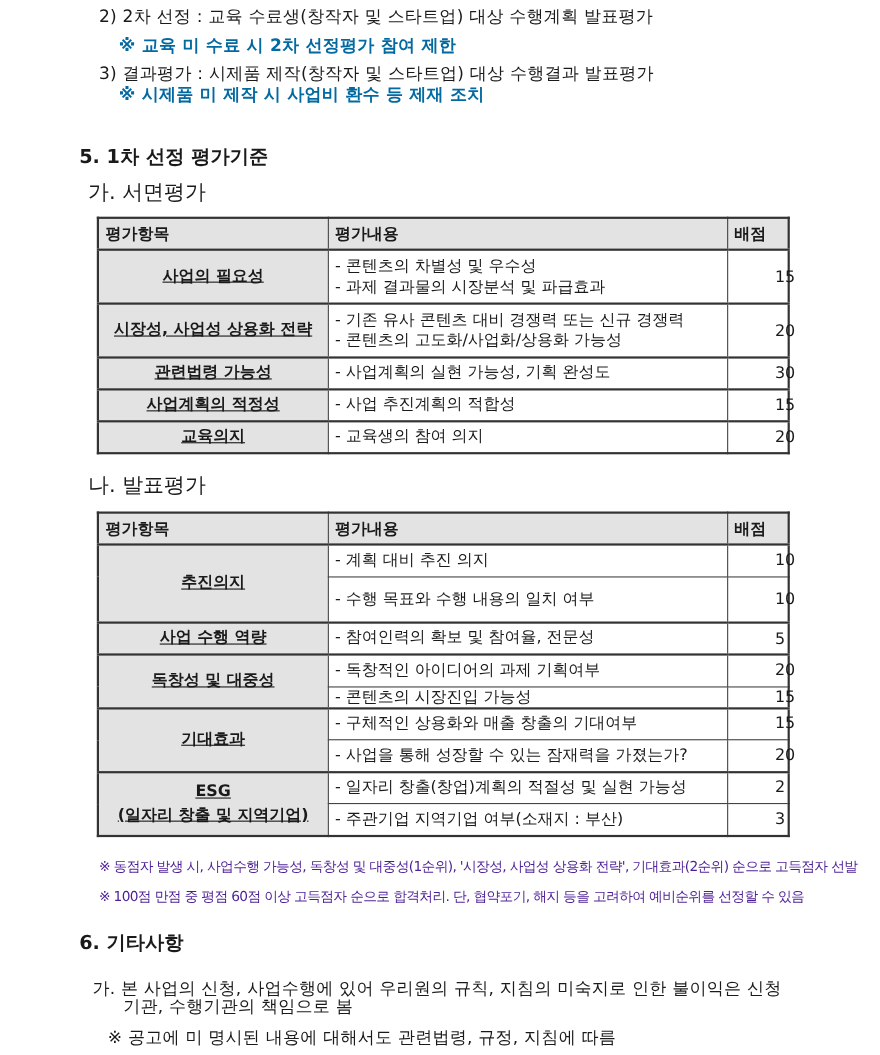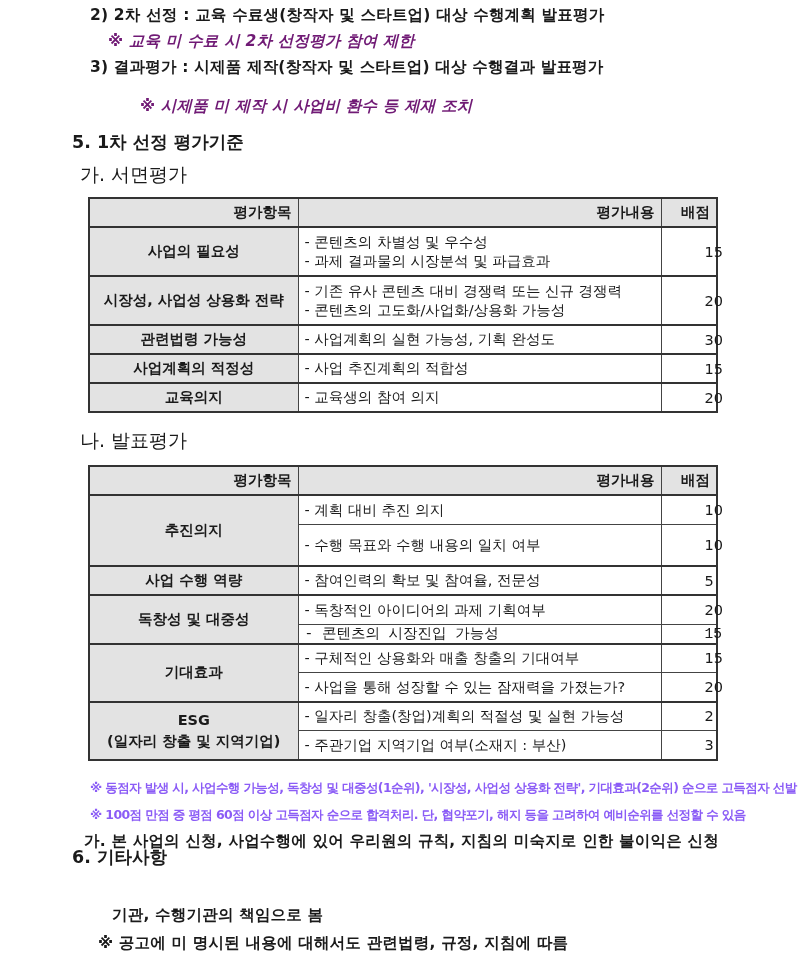--- a/index.html
+++ b/index.html
@@ -13,26 +13,24 @@
       position: relative;
       overflow: hidden;
       font-family: "DejaVu Sans", "Liberation Sans", sans-serif;
       color: #1a1a1a;
     }
     .line {
       position: absolute;
       white-space: nowrap;
       font-size: 15.5px;
       letter-spacing: 0.2px;
-      font-weight: bold;
     }
     .red {
-      color: #701a75;
-      font-weight: bold;
-      font-style: italic;
+      color: #0369a1;
+      font-weight: bold;
     }
     .h-section {
       position: absolute;
       font-size: 17.5px;
       font-weight: bold;
       white-space: nowrap;
     }
     .subhead {
       position: absolute;
       font-size: 19px;
@@ -48,58 +46,59 @@
       border: 2px solid #333;
     }
     table.eval th, table.eval td {
       border: 1px solid #444;
       padding: 0 6px;
       vertical-align: middle;
     }
     table.eval th {
       background: #e3e3e3;
       font-weight: bold;
-      text-align: right;
+      text-align: left;
       height: 27px;
       border-bottom: 2px solid #333;
     }
     table.eval td.item {
       background: #e3e3e3;
       font-weight: bold;
       text-align: center;
       line-height: 1.4;
+      text-decoration: underline;
     }
     table.eval td.content {
       text-align: left;
       line-height: 1.25;
     }
     table.eval td.score {
       text-align: center;
       padding-left: 43px;
     }
     table.eval tr.row-sep td {
       border-top: 2px solid #333;
     }
     .note-small {
       position: absolute;
       left: 90px;
       font-size: 12.5px;
-      font-weight: bold;
+      font-weight: normal;
       letter-spacing: -0.6px;
       white-space: nowrap;
-      color: #8b5cf6;
+      color: #4c1d95;
     }
   </style>
 </head>
 <body>
 
 <div class="line" style="left:90px; top:5px;">2) 2차 선정 : 교육 수료생(창작자 및 스타트업) 대상 수행계획 발표평가</div>
 <div class="line red" style="left:108px; top:31px;">※ 교육 미 수료 시 2차 선정평가 참여 제한</div>
 <div class="line" style="left:90px; top:57px;">3) 결과평가 : 시제품 제작(창작자 및 스타트업) 대상 수행결과 발표평가</div>
-<div class="line red" style="left:108px; top:96px;margin-left:32px;">※ 시제품 미 제작 시 사업비 환수 등 제재 조치</div>
+<div class="line red" style="left:108px; top:76px;">※ 시제품 미 제작 시 사업비 환수 등 제재 조치</div>
 
 <div class="h-section" style="left:72px; top:130px;">5. 1차 선정 평가기준</div>
 <div class="subhead" style="left:80px; top:162px;">가. 서면평가</div>
 
 <table class="eval" style="top:197px;">
   <colgroup>
     <col style="width:209px;">
     <col style="width:363px;">
     <col style="width:56px;">
   </colgroup>
@@ -173,21 +172,21 @@
     <tr style="height:29px;" class="row-sep">
       <td class="item">사업 수행 역량</td>
       <td class="content">- 참여인력의 확보 및 참여율, 전문성</td>
       <td class="score">5</td>
     </tr>
     <tr style="height:29px;" class="row-sep">
       <td class="item" rowspan="2">독창성 및 대중성</td>
       <td class="content">- 독창적인 아이디어의 과제 기획여부</td>
       <td class="score">20</td>
     </tr>
-    <tr style="height:14px;font-family:Liberation Mono, monospace;">
+    <tr style="height:14px;">
       <td class="content">- 콘텐츠의 시장진입 가능성</td>
       <td class="score">15</td>
     </tr>
     <tr style="height:29px;" class="row-sep">
       <td class="item" rowspan="2">기대효과</td>
       <td class="content">- 구체적인 상용화와 매출 창출의 기대여부</td>
       <td class="score">15</td>
     </tr>
     <tr style="height:29px;">
       <td class="content">- 사업을 통해 성장할 수 있는 잠재력을 가졌는가?</td>
@@ -205,15 +204,15 @@
       <td class="content">- 주관기업 지역기업 여부(소재지 : 부산)</td>
       <td class="score">3</td>
     </tr>
   </tbody>
 </table>
 
 <div class="note-small" style="top:780px;">※ 동점자 발생 시, 사업수행 가능성, 독창성 및 대중성(1순위), '시장성, 사업성 상용화 전략', 기대효과(2순위) 순으로 고득점자 선발</div>
 <div class="note-small" style="top:807px;">※ 100점 만점 중 평점 60점 이상 고득점자 순으로 합격처리. 단, 협약포기, 해지 등을 고려하여 예비순위를 선정할 수 있음</div>
 
 <div class="h-section" style="left:72px; top:845px;">6. 기타사항</div>
-<div class="line" style="left:84px; top:831px;">가. 본 사업의 신청, 사업수행에 있어 우리원의 규칙, 지침의 미숙지로 인한 불이익은 신청</div>
+<div class="line" style="left:84px; top:889px;">가. 본 사업의 신청, 사업수행에 있어 우리원의 규칙, 지침의 미숙지로 인한 불이익은 신청</div>
 <div class="line" style="left:112px; top:905px;">기관, 수행기관의 책임으로 봄</div>
 <div class="line" style="left:98px; top:933px;">※ 공고에 미 명시된 내용에 대해서도 관련법령, 규정, 지침에 따름</div>
 
 </body></html>

